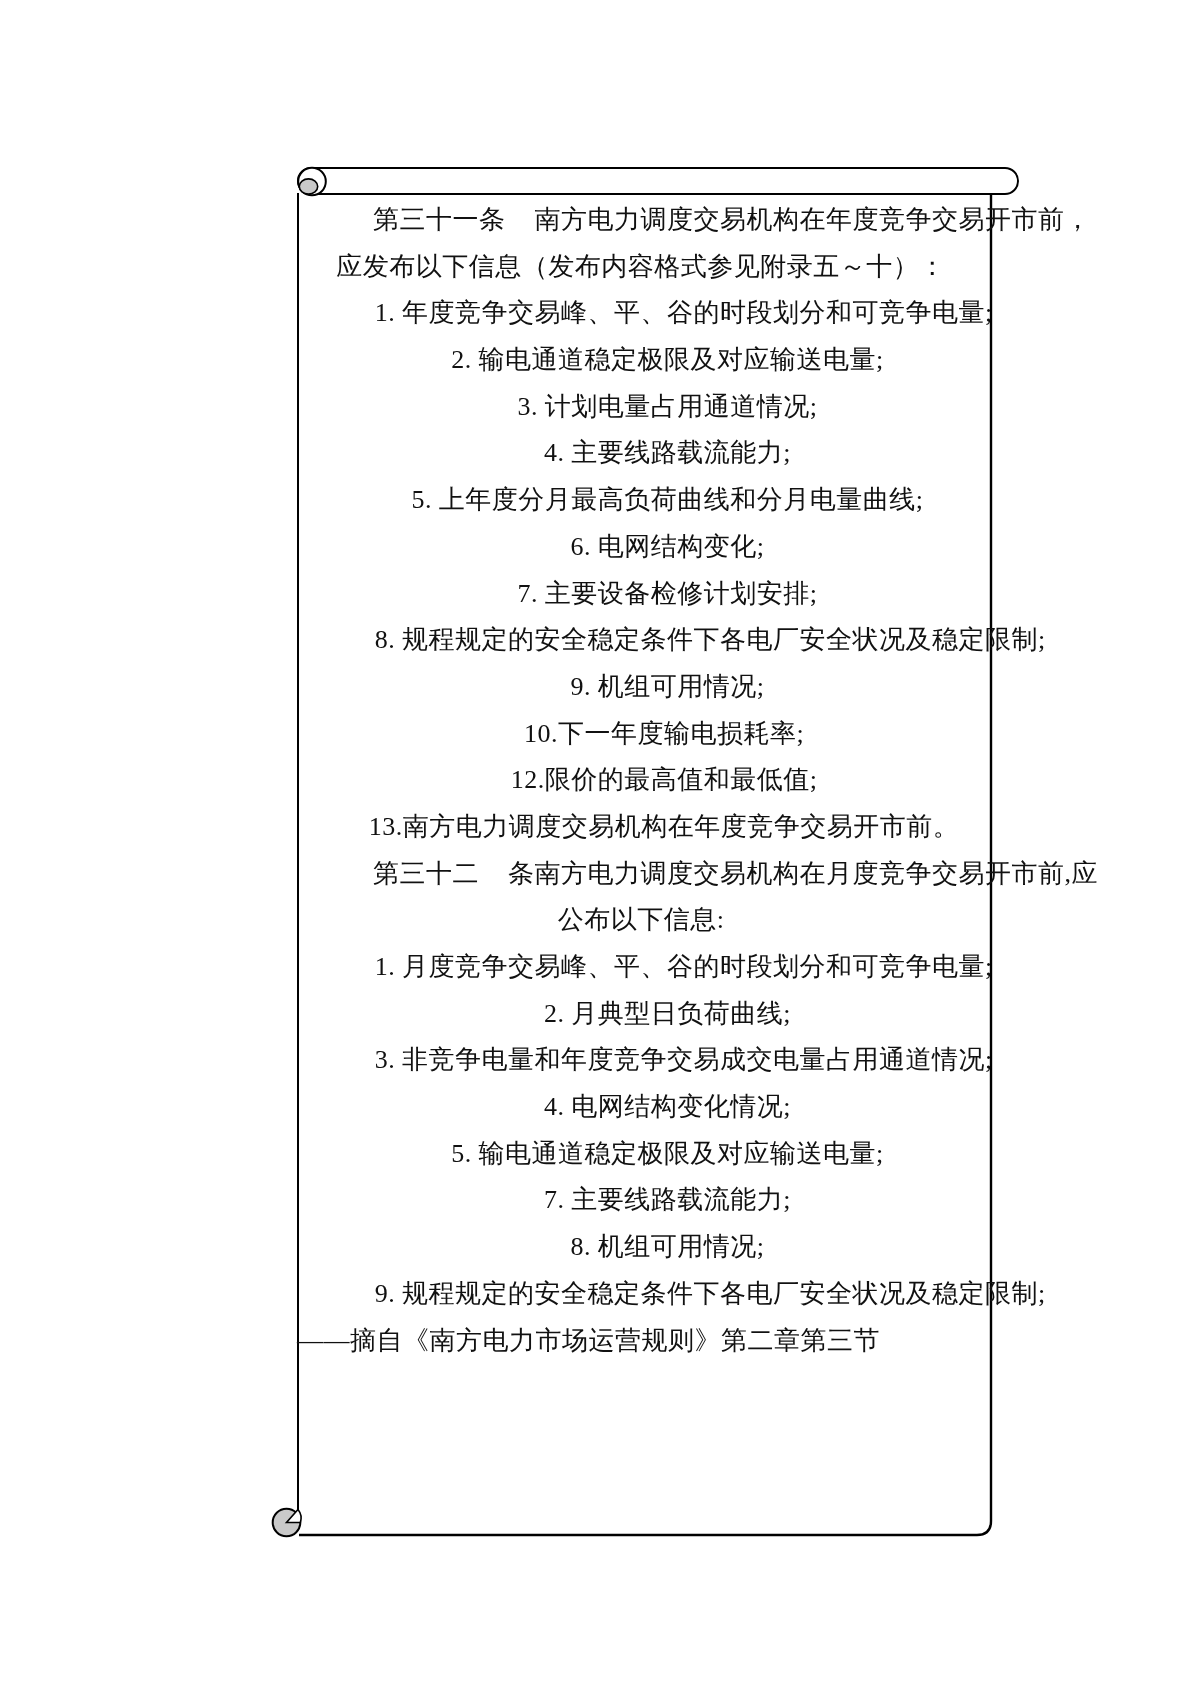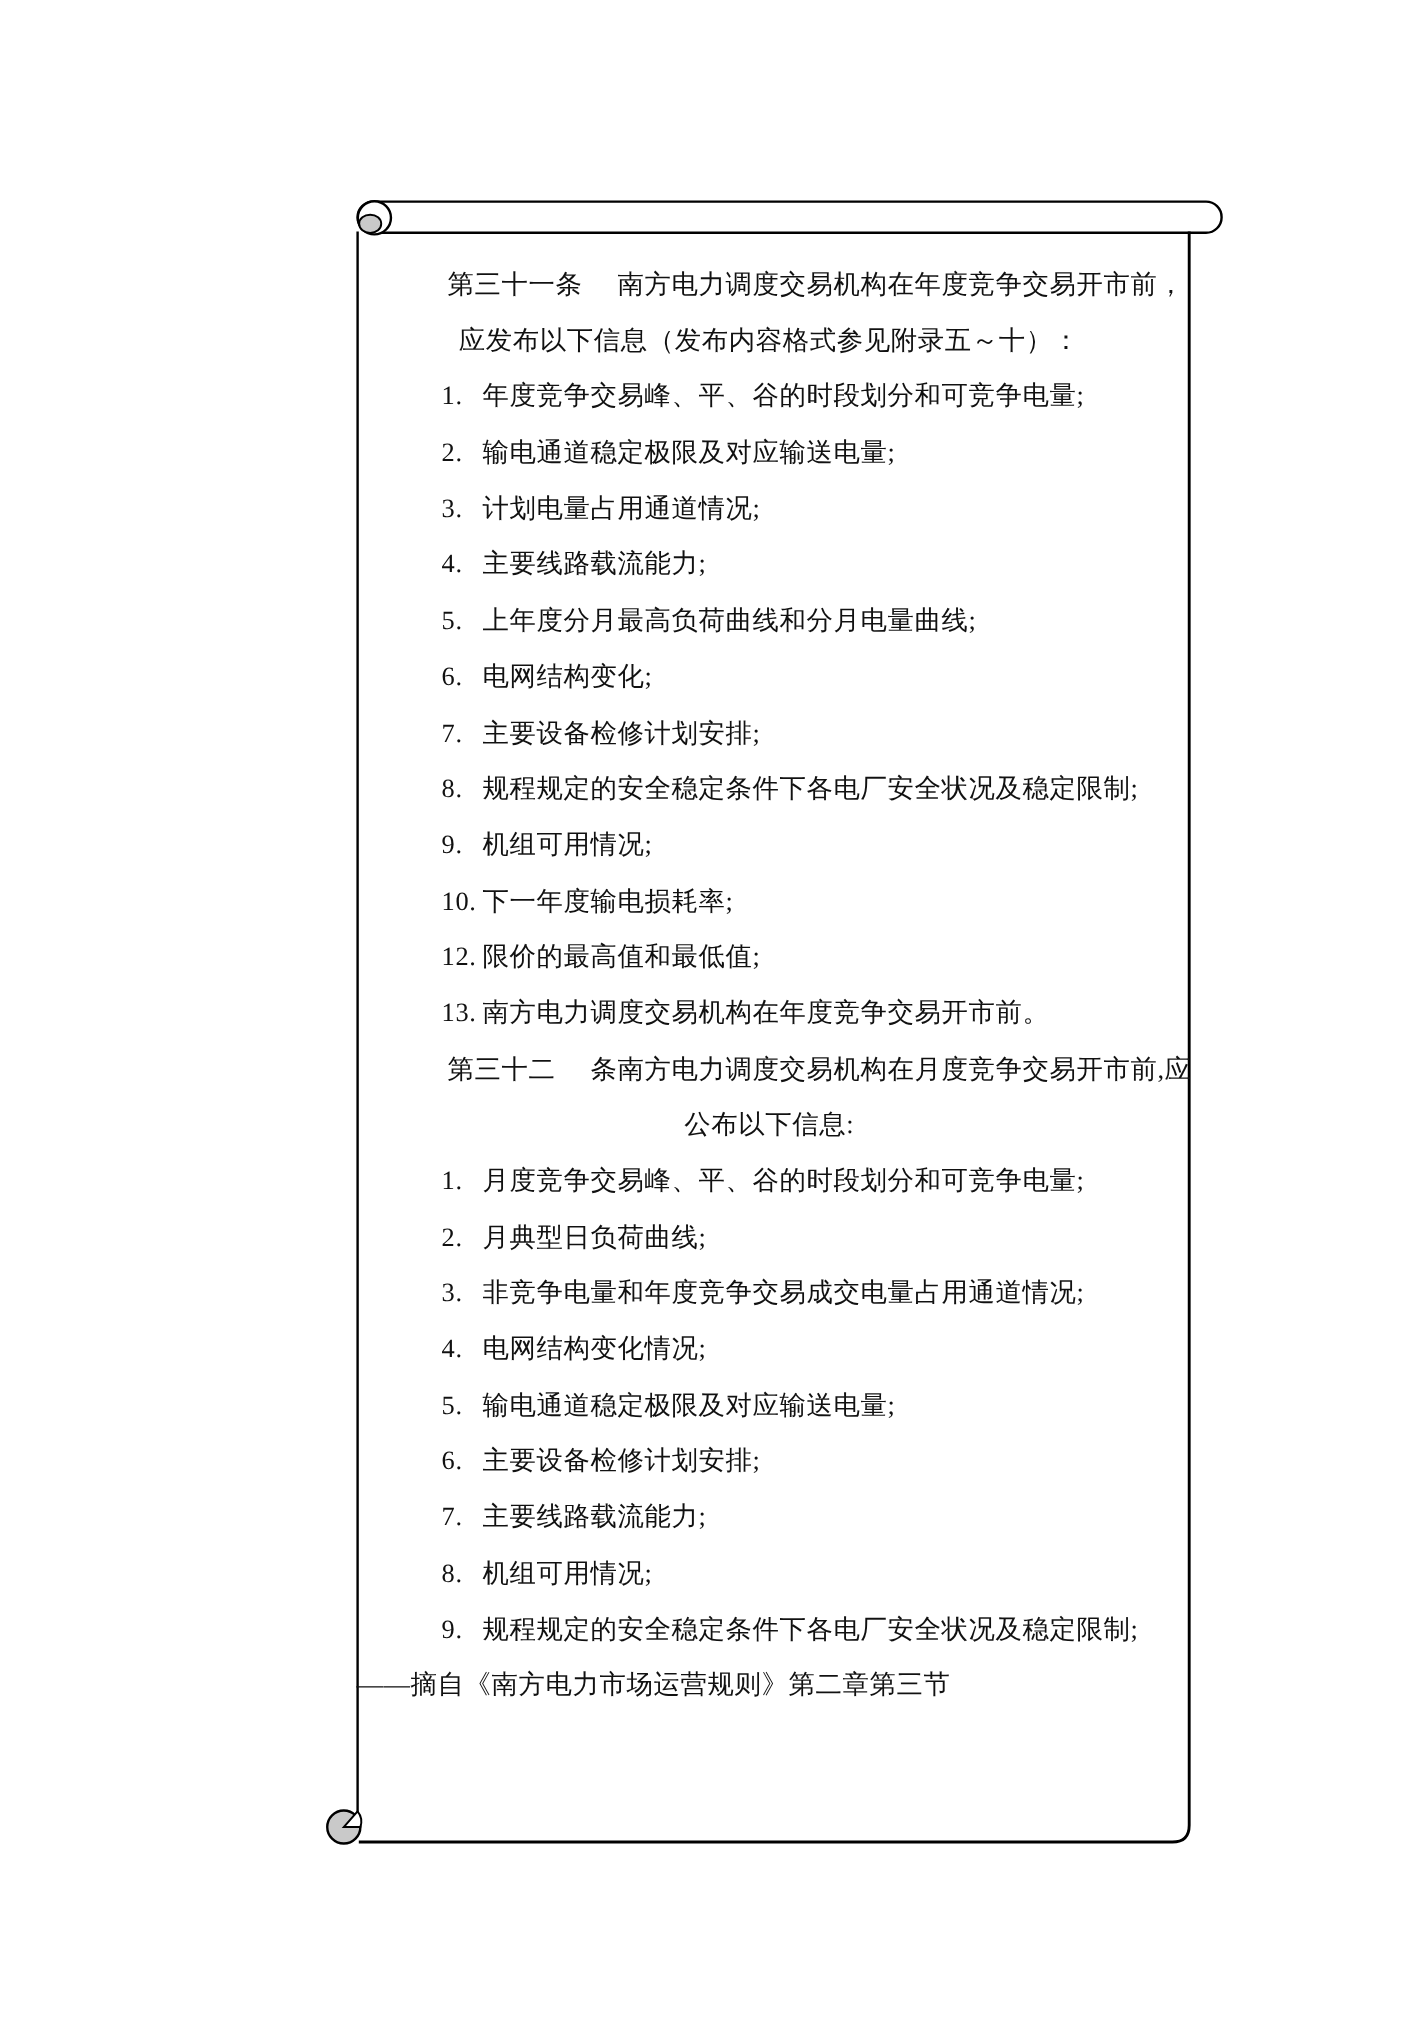--- a/index.html
+++ b/index.html
@@ -18,33 +18,33 @@
   .scroll-svg {
     position: absolute;
     left: 0;
     top: 0;
     width: 1190px;
     height: 1683px;
   }
   .text-block {
     position: absolute;
     left: 297px;
-    top: 214px;
+    top: 197px;
     width: 663px;
-    font-size: 22px;
+    font-size: 26px;
     letter-spacing: 0.5px;
   }
   .line {
     height: 46.7px;
     line-height: 46.7px;
     white-space: nowrap;
   }
   .indent-para { padding-left: 76px; }   
   .indent-body { padding-left: 25px; text-align: center; }   
-  .item { padding-left: 71px; }          
+  .item { padding-left: 71px; text-align: center; }          
   .item .num { display: inline-block; width: 34px; }
   .hnum { margin-right: 29px; }
   .attr { }
 </style>
 </head>
 <body>
 
 <svg class="scroll-svg" viewBox="0 0 1190 1683" aria-hidden="true">
 
   <path d="M298 193 H991 V1521 Q991 1535 977 1535 H299 Z" fill="#ffffff" stroke="none"></path>
@@ -85,20 +85,19 @@
   <div class="line indent-para">
     <span class="hnum">第三十二</span><span>条南方电力调度交易机构在月度竞争交易开市前,应</span>
   </div>
   <div class="line indent-body">公布以下信息:</div>
 
   <div class="line item"><span class="num">1.</span><span>月度竞争交易峰、平、谷的时段划分和可竞争电量;</span></div>
   <div class="line item"><span class="num">2.</span><span>月典型日负荷曲线;</span></div>
   <div class="line item"><span class="num">3.</span><span>非竞争电量和年度竞争交易成交电量占用通道情况;</span></div>
   <div class="line item"><span class="num">4.</span><span>电网结构变化情况;</span></div>
   <div class="line item"><span class="num">5.</span><span>输电通道稳定极限及对应输送电量;</span></div>
-  <div class="line item"><span class="num">6.</span><span>主要设备检修计划安排;</span></div>
   <div class="line item"><span class="num">7.</span><span>主要线路载流能力;</span></div>
   <div class="line item"><span class="num">8.</span><span>机组可用情况;</span></div>
   <div class="line item"><span class="num">9.</span><span>规程规定的安全稳定条件下各电厂安全状况及稳定限制;</span></div>
 
   <div class="line attr">——摘自《南方电力市场运营规则》第二章第三节</div>
 
 </div>
 
 </body></html>

